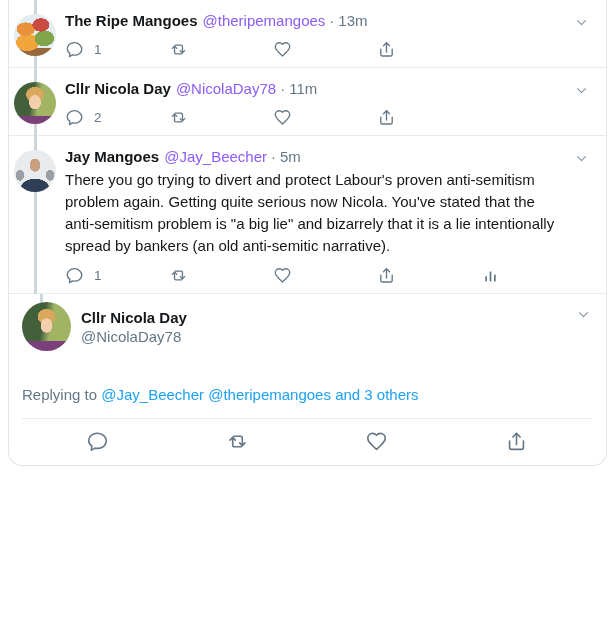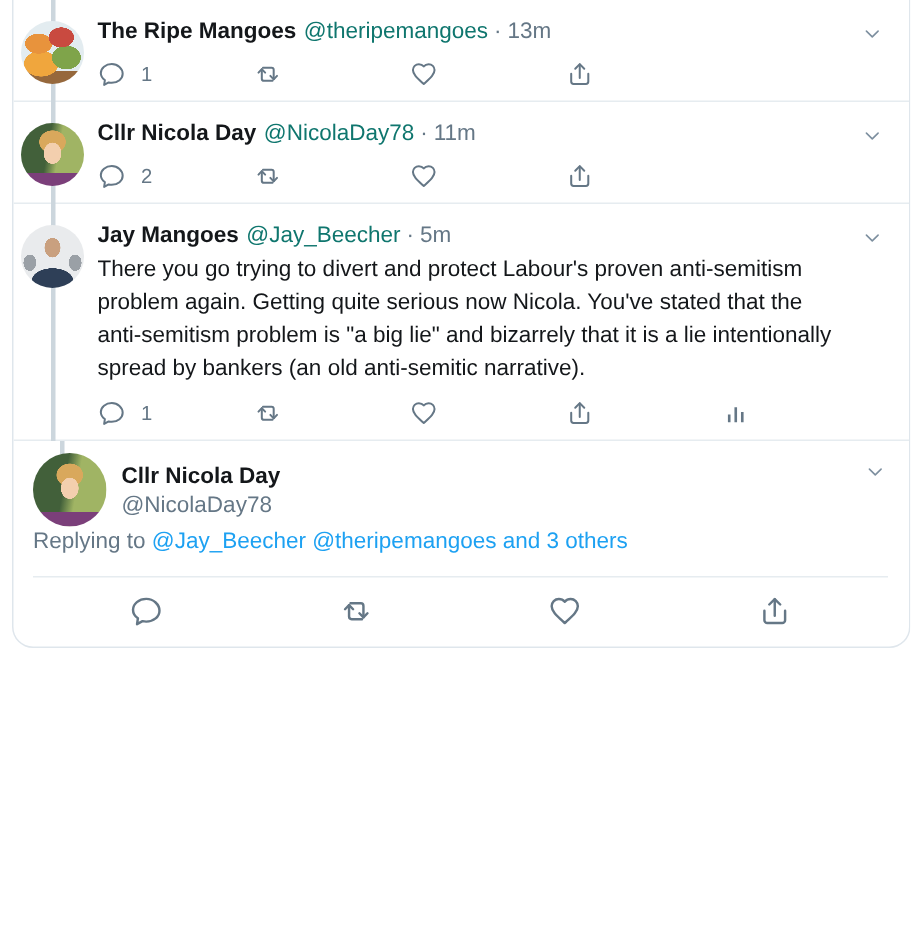--- a/index.html
+++ b/index.html
@@ -58,21 +58,21 @@
       radial-gradient(7px 9px at 14% 60%, #9aa0a6 60%, rgba(0,0,0,0) 61%),
       radial-gradient(7px 9px at 86% 60%, #9aa0a6 60%, rgba(0,0,0,0) 61%),
       #e9ebed;
   }
   .t-content { flex: 1; min-width: 0; padding-top: 3px; }
   .t-header {
     display: flex; align-items: baseline;
     font-size: 15px; line-height: 20px; white-space: nowrap;
   }
   .t-name { font-weight: bold; color: #14171a; }
-  .t-meta { color: #0f766e; margin-left: 5px; }
+  .t-meta { color: #8b5cf6; margin-left: 5px; }
   .t-sep  { color: #657786; margin: 0 4px; }
   .t-time { color: #657786; }
   .chevron {
     position: absolute; top: 14px; right: 16px;
     color: #7d8f9f; line-height: 0; cursor: pointer;
   }
   .t-text {
     font-size: 15px; line-height: 22px; color: #14171a;
     max-width: 502px; margin-top: 2px;
   }
@@ -93,21 +93,21 @@
   }
   .m-header { display: flex; align-items: center; }
   .m-avatar {
     width: 49px; height: 49px; border-radius: 50%; flex: none;
     margin-right: 10px; position: relative; z-index: 1;
   }
   .m-names { display: flex; flex-direction: column; justify-content: center; }
   .m-name { font-weight: bold; font-size: 15px; line-height: 19px; color: #14171a; }
   .m-handle { font-size: 15px; line-height: 19px; color: #657786; }
   .m-chevron { margin-left: auto; align-self: flex-start; margin-top: 4px; color: #7d8f9f; line-height: 0; cursor: pointer; }
-  .m-replying { margin-top: 0; font-size: 15px; line-height: 20px; }
+  .m-replying { margin-top: 34px; font-size: 15px; line-height: 20px; }
   .m-replying .gray { color: #657786; }
   .m-replying .link { color: #1da1f2; text-decoration: none; cursor: pointer; }
   .m-text { margin-top: 3px; font-size: 23px; line-height: 30px; color: #14171a; }
   .m-time-row { margin-top: 13px; font-size: 15px; line-height: 20px; color: #657786; }
   .m-time-row .link { color: #1da1f2; text-decoration: none; cursor: pointer; }
   .m-divider { height: 1px; background: #e6ecf0; margin: 13px 0 0 0; }
   .m-actions { display: flex; justify-content: space-around; padding: 11px 6px 12px 6px; color: #657786; }
   .m-act {
     background: none; border: none; color: #657786;
     cursor: pointer; padding: 0; line-height: 0;

